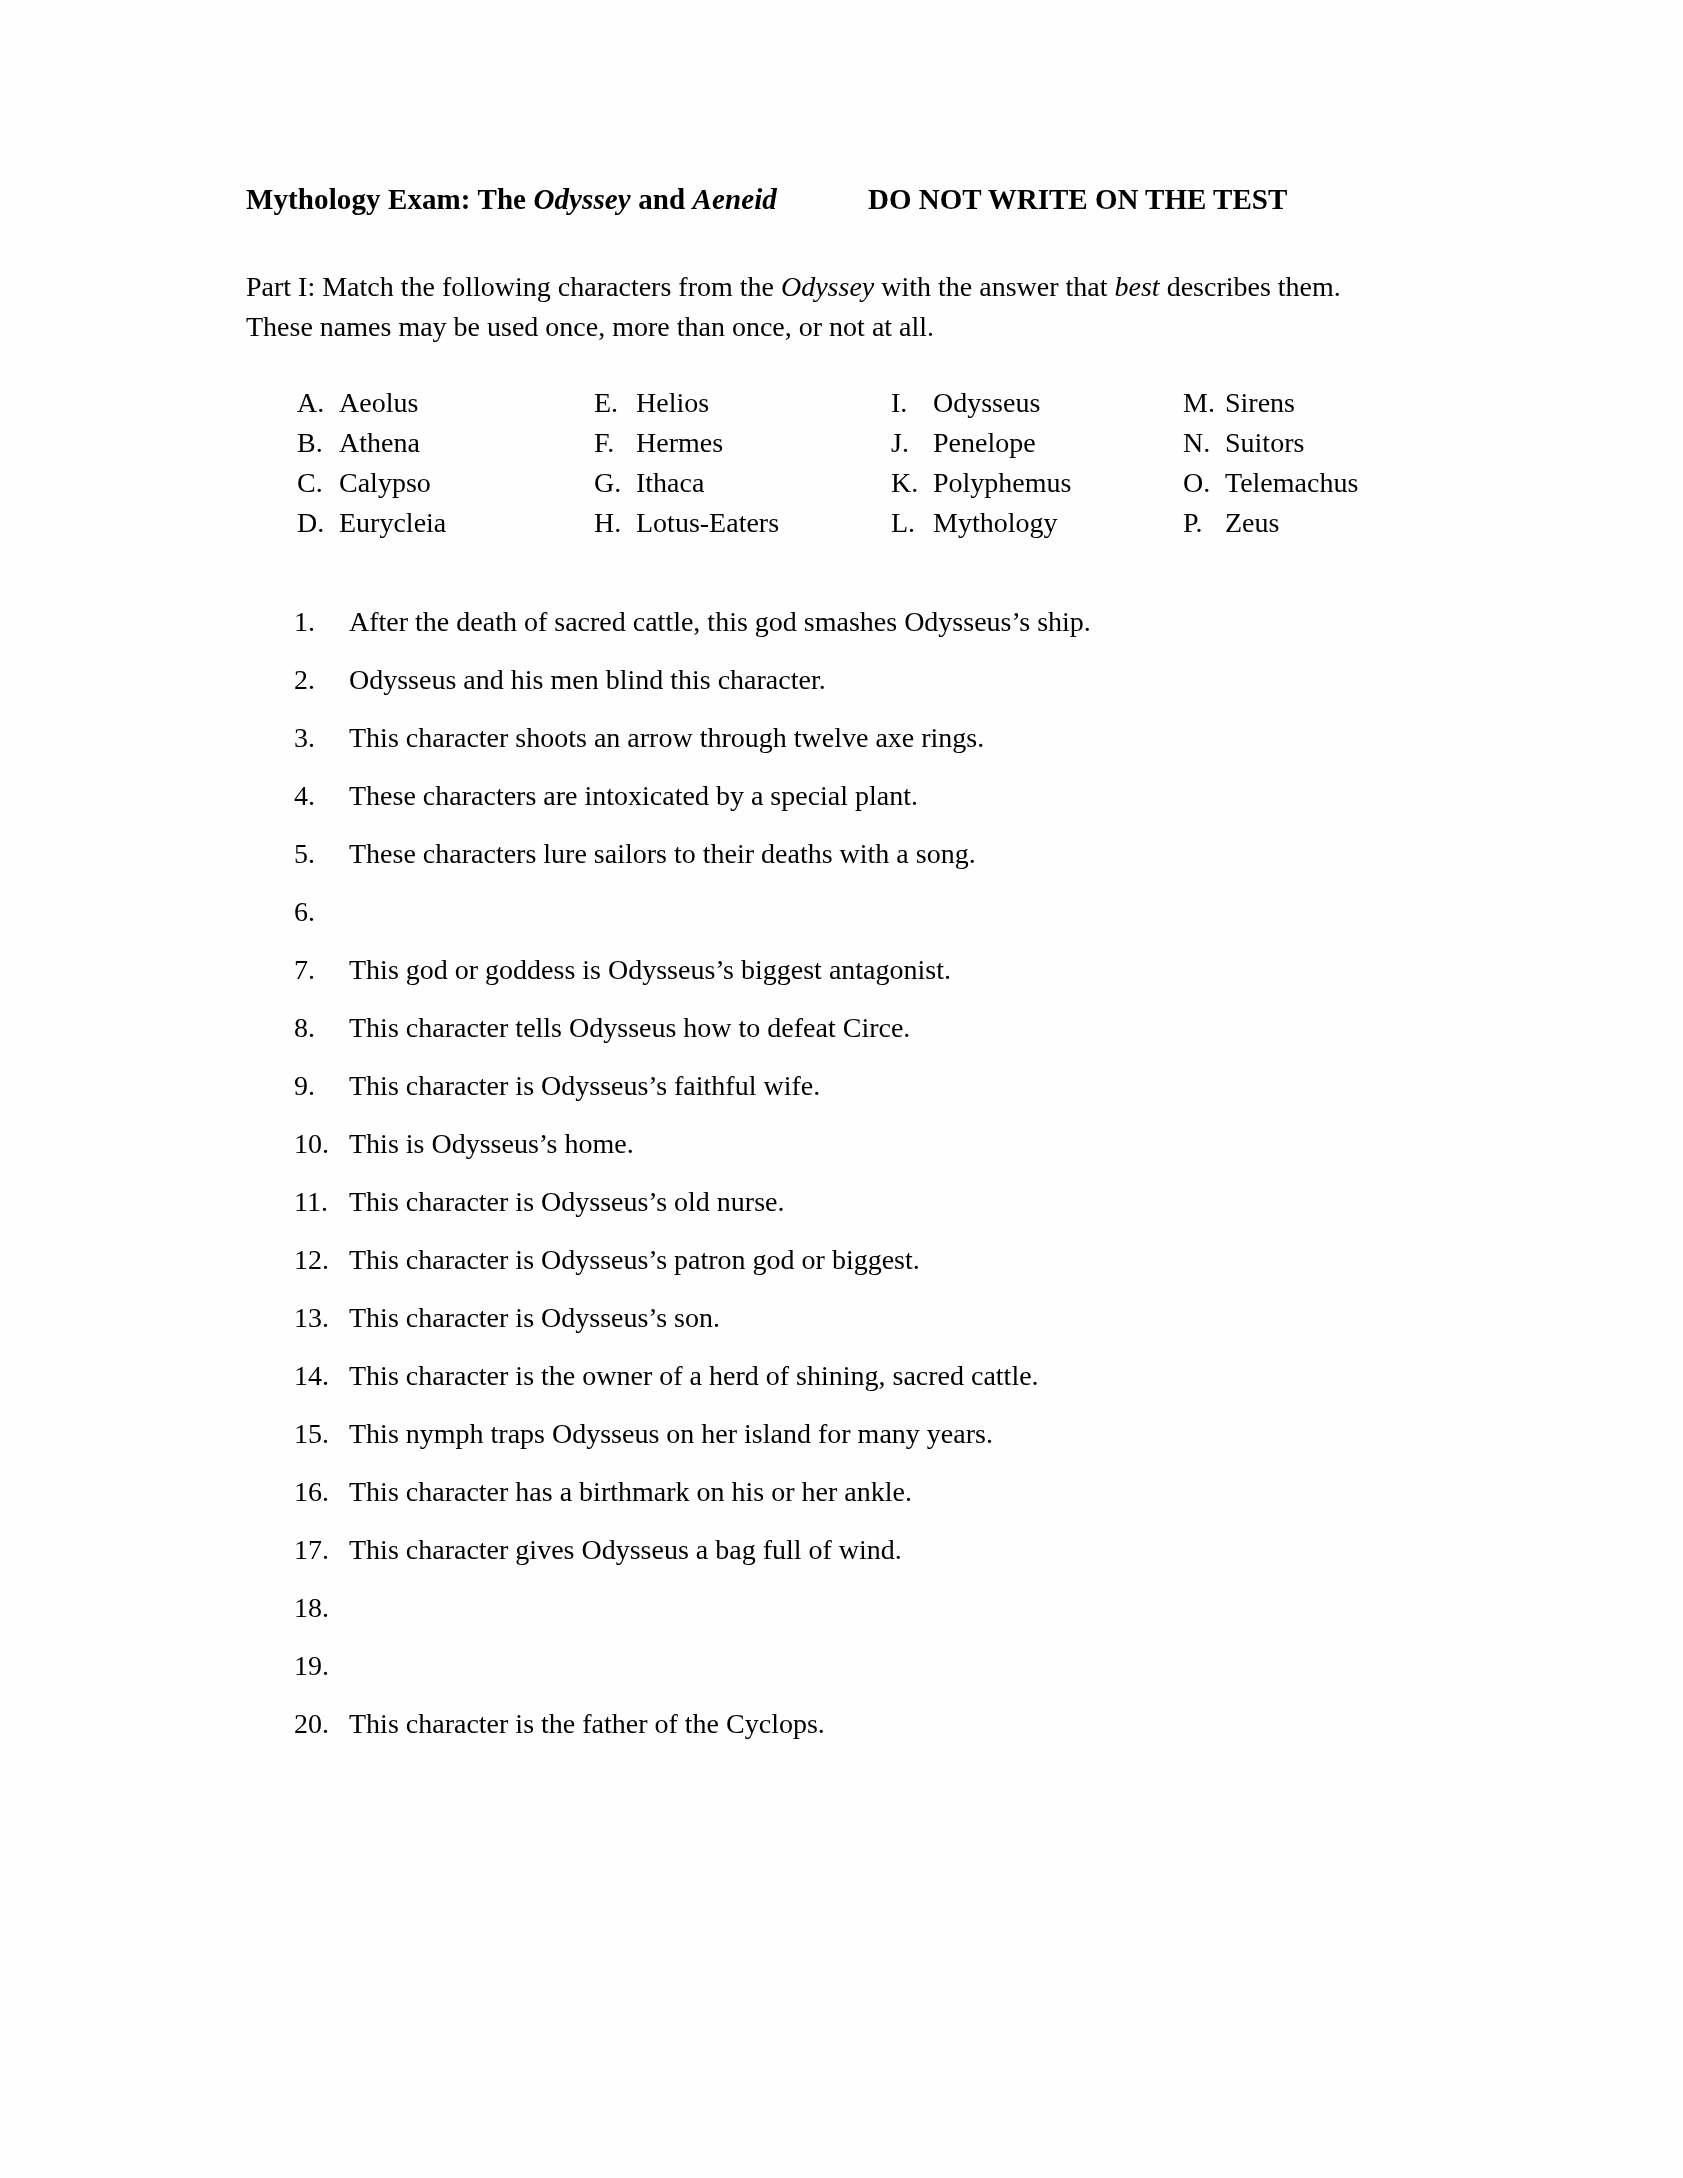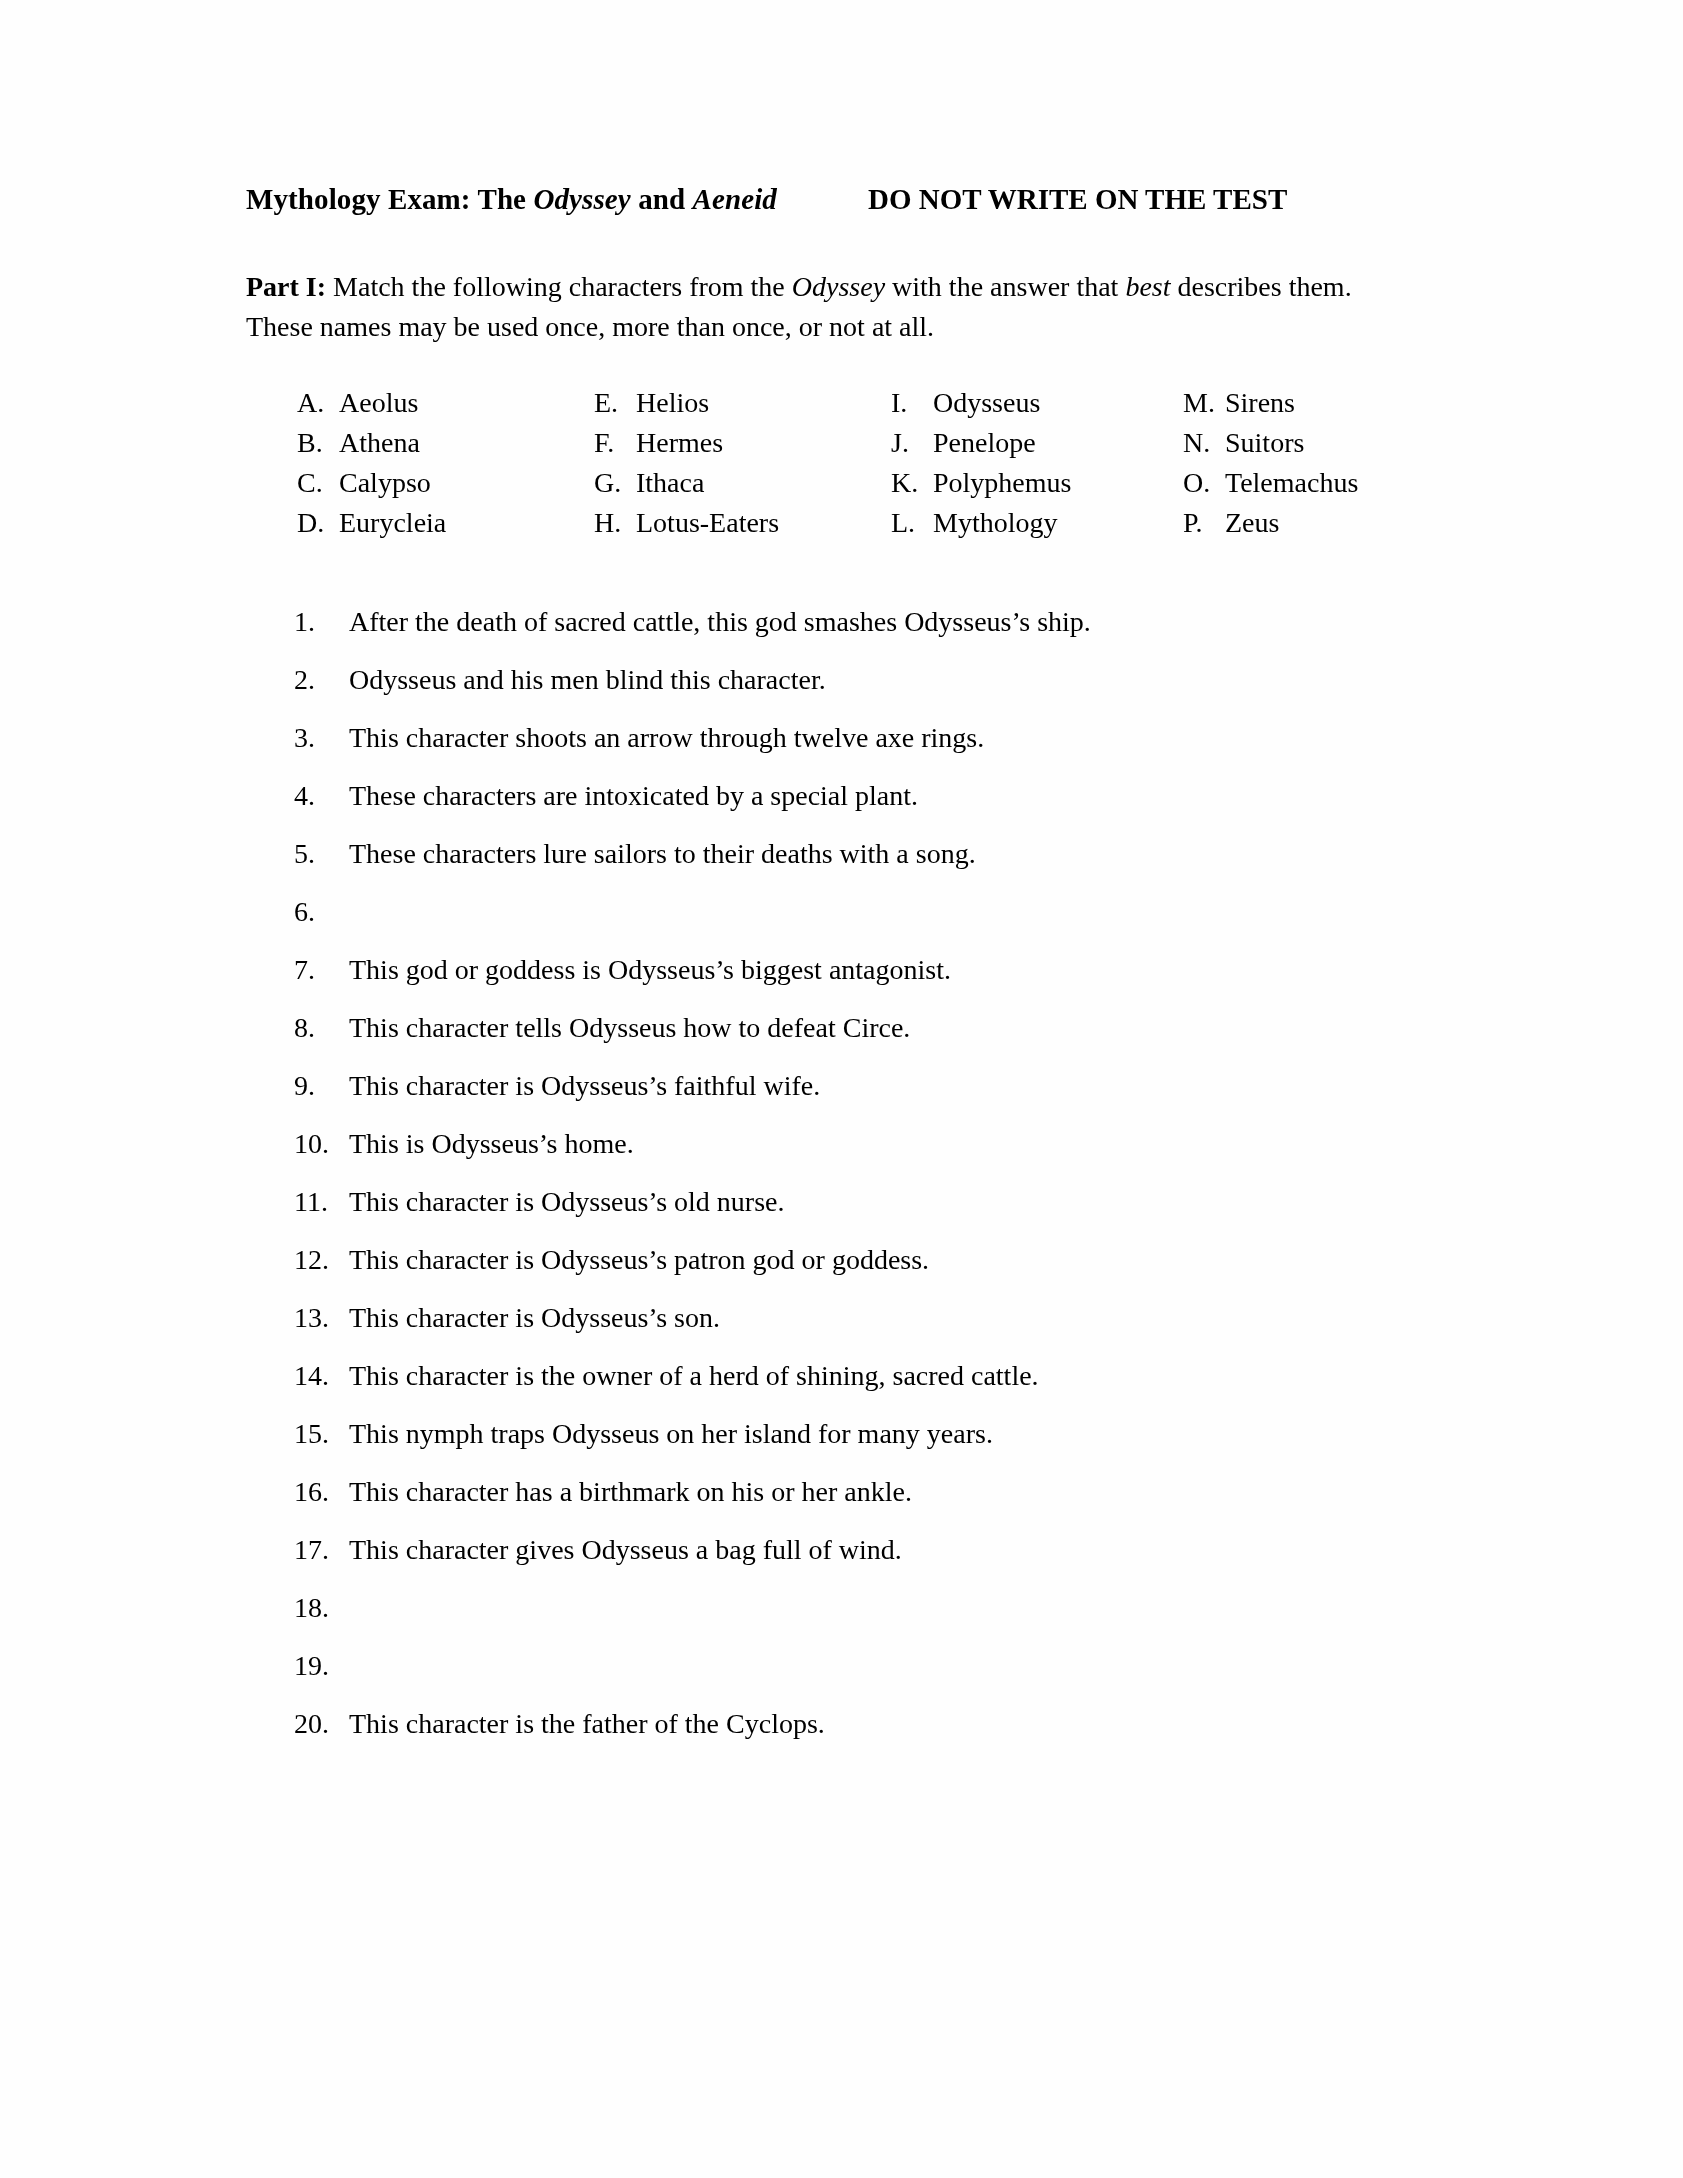--- a/index.html
+++ b/index.html
@@ -50,21 +50,21 @@
     white-space: nowrap;
   }
 
   
   .instructions {
     font-size: 28px;
     line-height: 1.42;
     margin-bottom: 40px;
     max-width: 1119px;
   }
-  .instructions .bold { font-weight: bold; margin-top: 12px; }
+  .instructions .bold { font-weight: normal; margin-top: 12px; }
   .instructions .ital { font-style: italic; }
 
   
   .bank {
     margin: 0 0 0 51px;
     padding: 0;
     display: grid;
     grid-template-columns: 297px 297px 292px auto;
     grid-auto-flow: column;
     grid-template-rows: repeat(4, 40px);
@@ -229,21 +229,21 @@
       <div class="q-item">
           <span class="q-num wide">10.</span>
           <span class="q-text">This is Odysseus’s home.</span>
         </div>
       <div class="q-item">
           <span class="q-num wide">11.</span>
           <span class="q-text">This character is Odysseus’s old nurse.</span>
         </div>
       <div class="q-item">
           <span class="q-num wide">12.</span>
-          <span class="q-text">This character is Odysseus’s patron god or goddess.</span>
+          <span class="q-text">This character is Odysseus’s patron god or biggest.</span>
         </div>
       <div class="q-item">
           <span class="q-num wide">13.</span>
           <span class="q-text">This character is Odysseus’s son.</span>
         </div>
       <div class="q-item">
           <span class="q-num wide">14.</span>
           <span class="q-text">This character is the owner of a herd of shining, sacred cattle.</span>
         </div>
       <div class="q-item">

